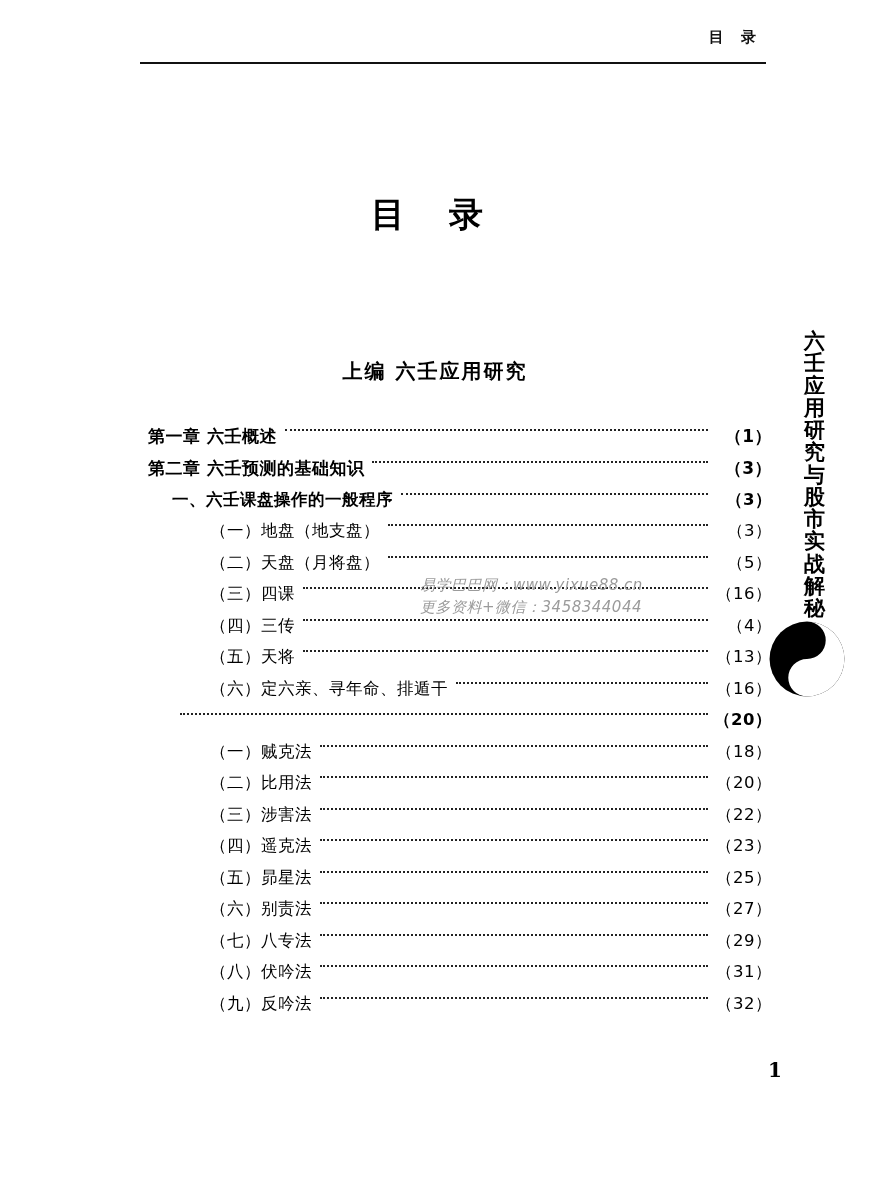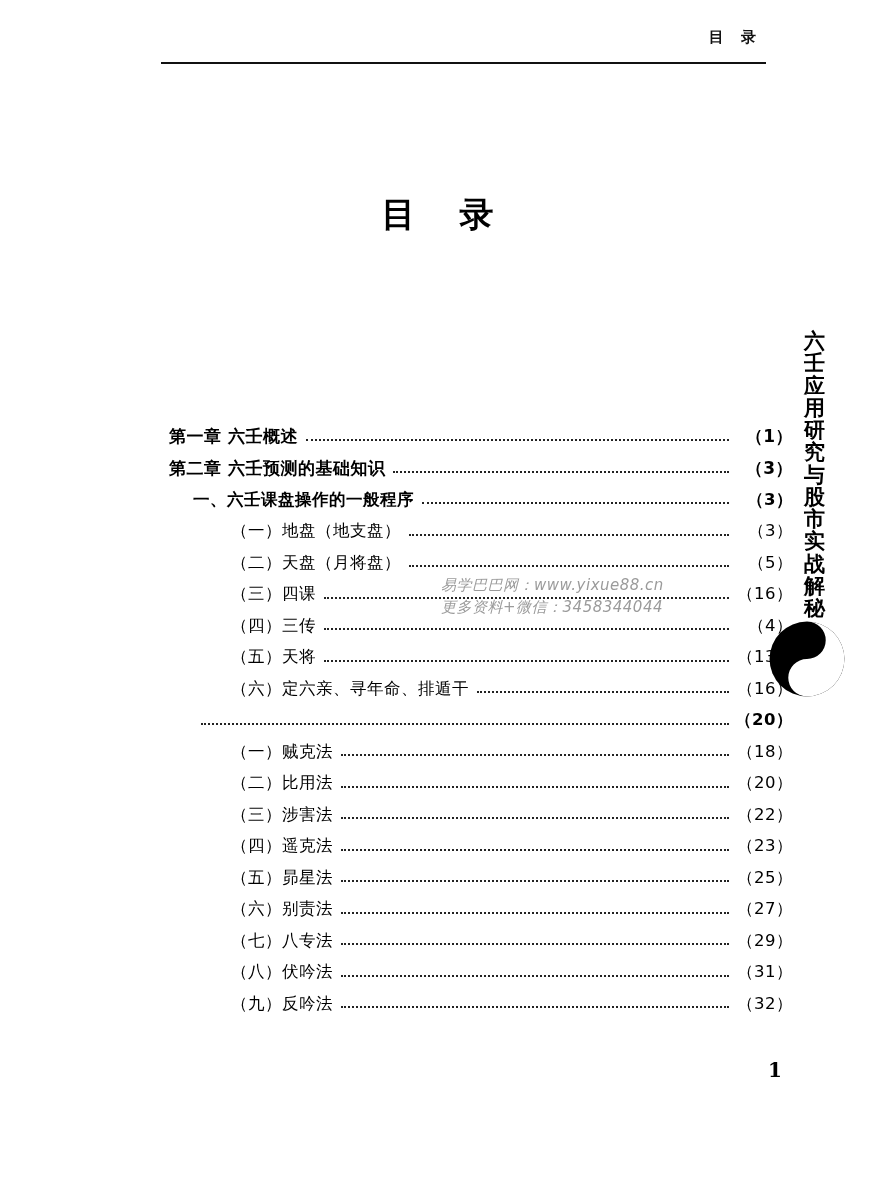--- a/index.html
+++ b/index.html
@@ -12,21 +12,20 @@
     height: 1190px;
     position: relative;
     font-family: "DejaVu Sans", "Liberation Sans", sans-serif;
     color: #000;
     overflow: hidden;
   }
 
   .page {
     position: absolute;
     inset: 0;
-    margin-left: 21px;
   }
 
   
   .runhead {
     position: absolute;
     top: 28px;
     right: 108px;
     font-size: 15px;
     letter-spacing: 6px;
     font-weight: 600;
@@ -69,21 +68,21 @@
 
   
   .toc {
     position: absolute;
     top: 420px;
     left: 148px;
     width: 624px;
   }
   .toc-row {
     display: flex;
-    align-items: flex-end;
+    align-items: flex-start;
     font-size: 16.5px;
     line-height: 1.0;
     padding: 7.5px 0;
     color: #000;
   }
   .toc-row .label {
     white-space: nowrap;
     letter-spacing: 0.5px;
   }
   .toc-row .dots {
@@ -158,20 +157,21 @@
 </head>
 <body>
 
 <div class="page">
 
   <div class="runhead">目 录</div>
   <div class="head-rule"></div>
 
   <div class="doc-title">目  录</div>
 
+  <div class="part-title">上编  六壬应用研究</div>
 
   <div class="toc" id="toc-container">
       <div class="toc-row lvl-0">
         <span class="label">第一章  六壬概述</span>
         <span class="dots"></span>
         <span class="page-no">（1）</span>
       </div>
       <div class="toc-row lvl-0">
         <span class="label">第二章  六壬预测的基础知识</span>
         <span class="dots"></span>

